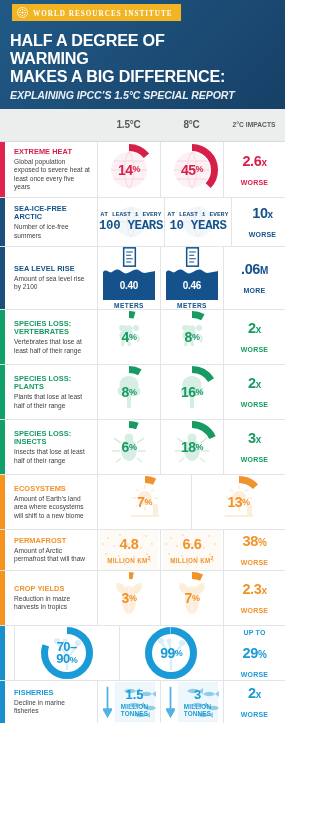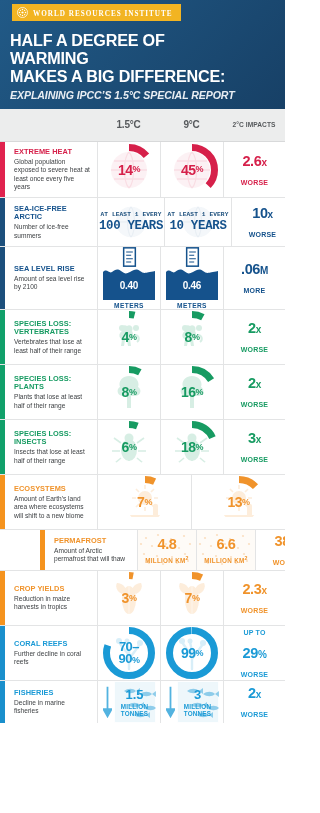--- a/index.html
+++ b/index.html
@@ -174,21 +174,21 @@
     <div class="title">
       <div>HALF A DEGREE OF WARMING</div>
       <div>MAKES A BIG DIFFERENCE:</div>
     </div>
     <div class="subtitle">EXPLAINING IPCC’S 1.5°C SPECIAL REPORT</div>
   </div>
 
   <div class="colhead">
     <div class="ch-label"></div>
     <div class="ch-c1">1.5°C</div>
-    <div class="ch-c2">9°C</div>
+    <div class="ch-c2">8°C</div>
     <div class="ch-c3">2°C IMPACTS</div>
   </div>
 
   <div class="rows" id="rows-container">
       <div class="row">
         <div class="bar" style="background:#e0224e"></div>
         <div class="gap"></div>
         <div class="labelcell">
       <div class="lbl-title" style="color:#d6204a">EXTREME HEAT</div>
       <div class="lbl-desc">Global population exposed to severe heat at least once every five years</div>
@@ -520,21 +520,21 @@
     <circle cx="27" cy="27" r="22.5" fill="none" stroke="#f0932b" stroke-opacity=".0" stroke-width="7"></circle>
     <circle cx="27" cy="27" r="22.5" fill="none" stroke="#f0932b" stroke-width="7" stroke-dasharray="18.37831702350029 122.9933523880404" transform="rotate(-90 27 27)" stroke-linecap="butt"></circle>
   </svg>
         <div class="val" style="color:#f0932b">
            <span>13</span>
               <span class="pct">%</span>
          </div>
       </div>
         </div>
       </div>
-      <div class="row" style="border-top: none; padding-left: 40px;">
+      <div class="row" style="border-top: none;">
         <div class="bar" style="background:#f5931e"></div>
         <div class="gap"></div>
         <div class="labelcell">
       <div class="lbl-title" style="color:#f0932b">PERMAFROST</div>
       <div class="lbl-desc">Amount of Arctic permafrost that will thaw</div>
     </div>
         <div class="datacell">
         <div class="pf-card">
           <div class="pf-bg"><svg viewBox="0 0 58 40" style="width:100%;height:100%;opacity:.5">
     <rect x="0" y="0" width="58" height="40" fill="#f0932b" opacity=".07"></rect>
@@ -641,24 +641,20 @@
         </div>
         <div class="impactcell">
 
       <div class="imp-main" style="color:#f0932b"><span>2.3</span><span class="unit">x</span></div>
       <div class="imp-sub" style="color:#f0932b">WORSE</div>
     </div>
       </div>
       <div class="row">
         <div class="bar" style="background:#1a8fcc"></div>
         <div class="gap"></div>
-        <div class="labelcell">
-      <div class="lbl-title" style="color:#1a9ad6">CORAL REEFS</div>
-      <div class="lbl-desc">Further decline in coral reefs</div>
-    </div>
         <div class="datacell">
       <div class="donut">
         <div class="bg-ico">
               <svg viewBox="0 0 40 40" style="width:100%;height:100%;opacity:.17">
                 <path d="M20 36V18M20 22l-6-7M20 26l6-8M14 15l-4-6M26 18l5-7M20 18l-2-9" stroke="#1a9ad6" stroke-width="2.4" fill="none" stroke-linecap="round"></path>
         <circle cx="10" cy="8" r="3" fill="#1a9ad6"></circle>
                 <circle cx="31" cy="10" r="3" fill="#1a9ad6"></circle>
         <circle cx="18" cy="8" r="2.5" fill="#1a9ad6"></circle>
               </svg>
             </div>

